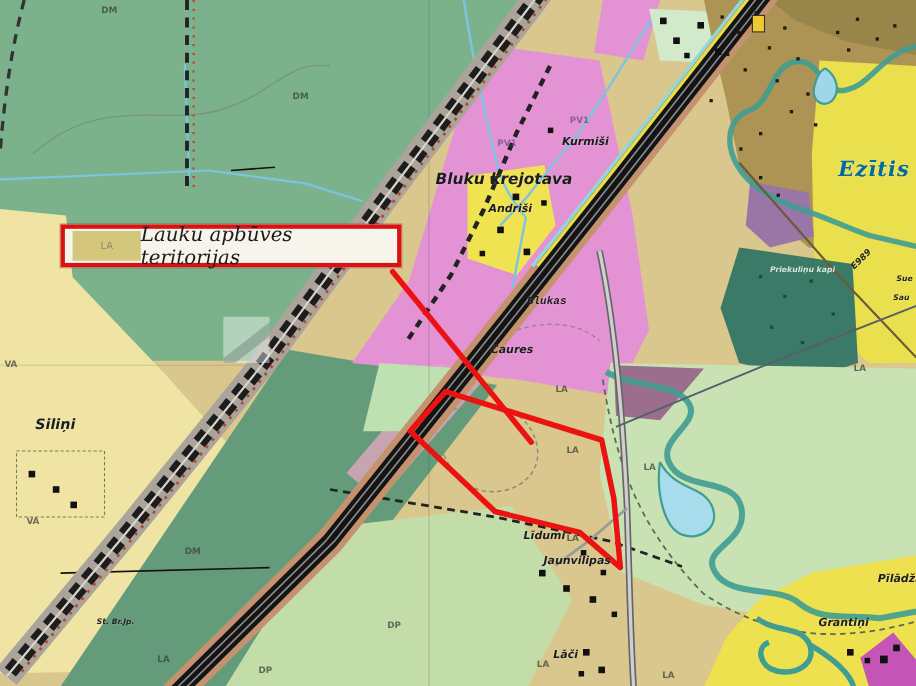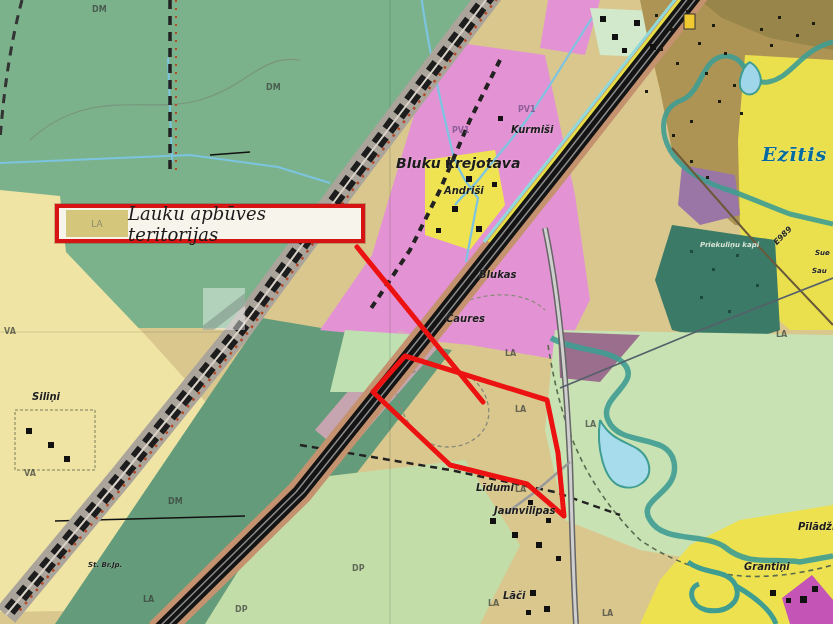--- a/index.html
+++ b/index.html
@@ -227,23 +227,23 @@
   <div id="legend">
     <div id="legend-swatch">
       <span>LA</span>
     </div>
     <div id="legend-label">Lauku apbūves teritorijas</div>
   </div>
 
   <span class="lbl" style="left:368px;top:156px;font-size:14px;margin-left:28px;">Bluku krejotava</span>
   <span class="lbl" style="left:511px;top:125px;">Kurmiši</span>
   <span class="lbl" style="left:444px;top:186px;">Andriši</span>
-  <span class="lbl" style="left:479px;top:270px;">Blukas</span>
+  <span class="lbl" style="left:479px;top:270px;font-family:Liberation Mono, monospace;">Blukas</span>
   <span class="lbl" style="left:446px;top:314px;">Caures</span>
-  <span class="lbl" style="left:32px;top:392px;font-size:10px;">Siliņi</span>
+  <span class="lbl" style="left:32px;top:380px;font-size:13px;">Siliņi</span>
   <span class="lbl" style="left:476px;top:483px;">Līdumi</span>
   <span class="lbl" style="left:494px;top:506px;">Jaunvilipas</span>
   <span class="lbl" style="left:503px;top:591px;">Lāči</span>
   <span class="lbl" style="left:744px;top:562px;">Grantiņi</span>
   <span class="lbl" style="left:798px;top:522px;">Pīlādži</span>
   <span class="lbl lbl-serif" style="left:762px;top:145px;">Ezītis</span>
   <span class="lbl tiny" style="left:700px;top:242px;color:#d8e4d8;text-shadow:none;">Priekuliņu kapi</span>
   <span class="lbl tiny" style="left:64px;top:562px;margin-left:24px;">St. Br.Jp.</span>
   <span class="lbl tiny" style="left:772px;top:232px;transform:rotate(-45deg);font-size:8px;">E989</span>
   <span class="lbl tiny" style="left:815px;top:250px;">Sue</span>

